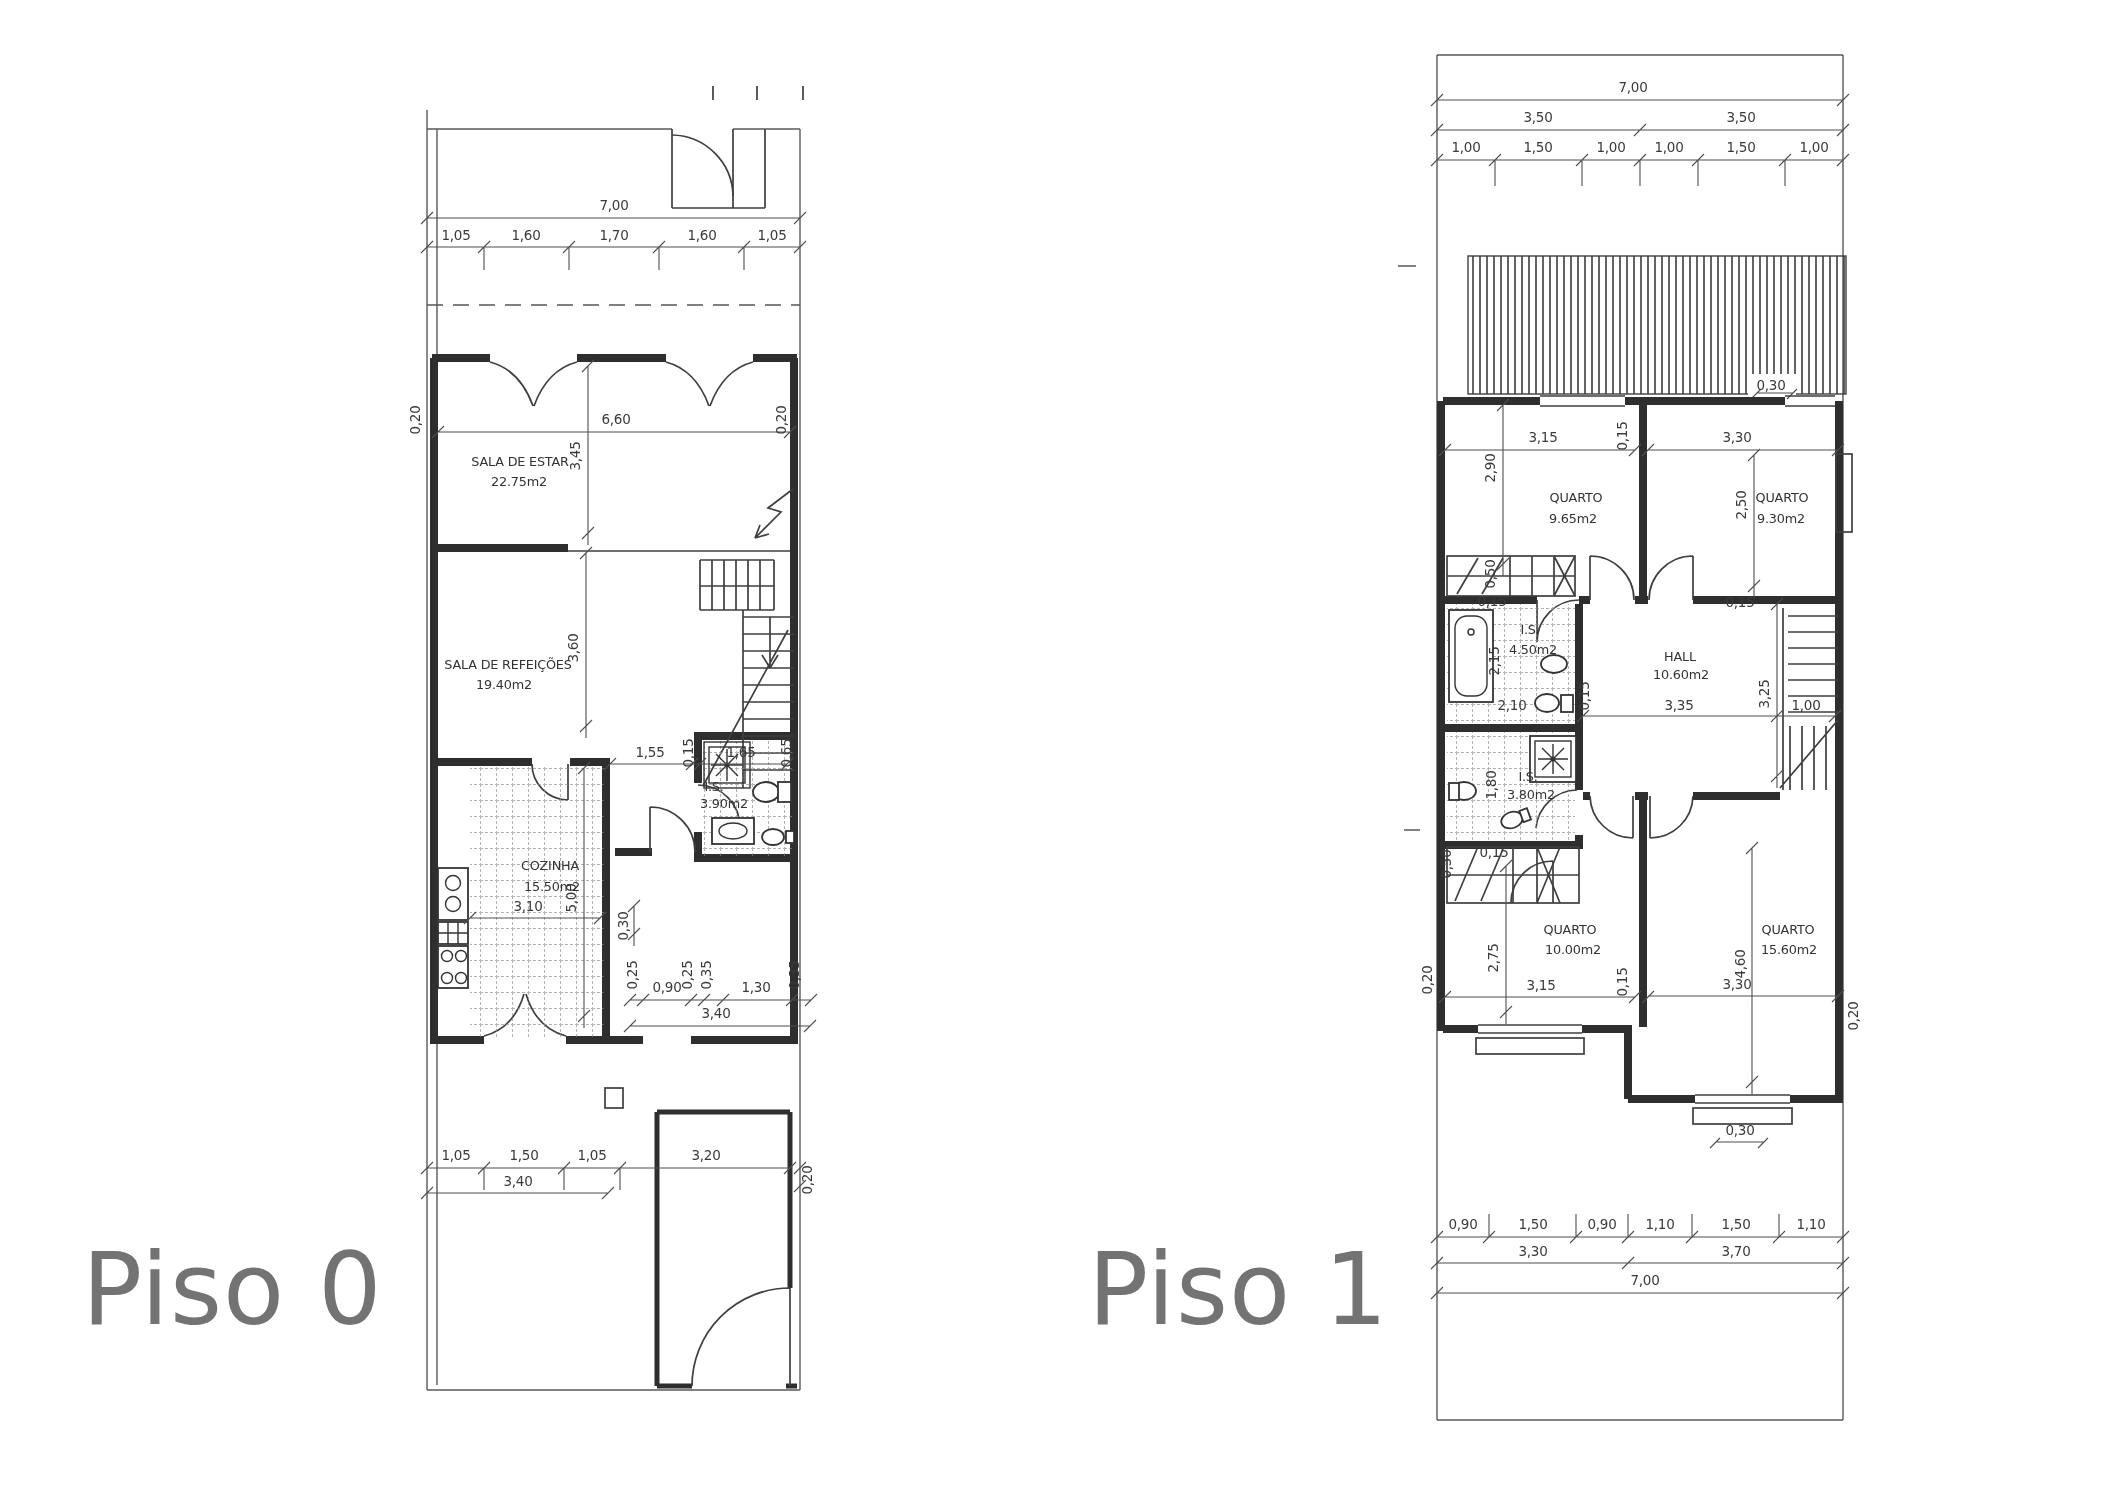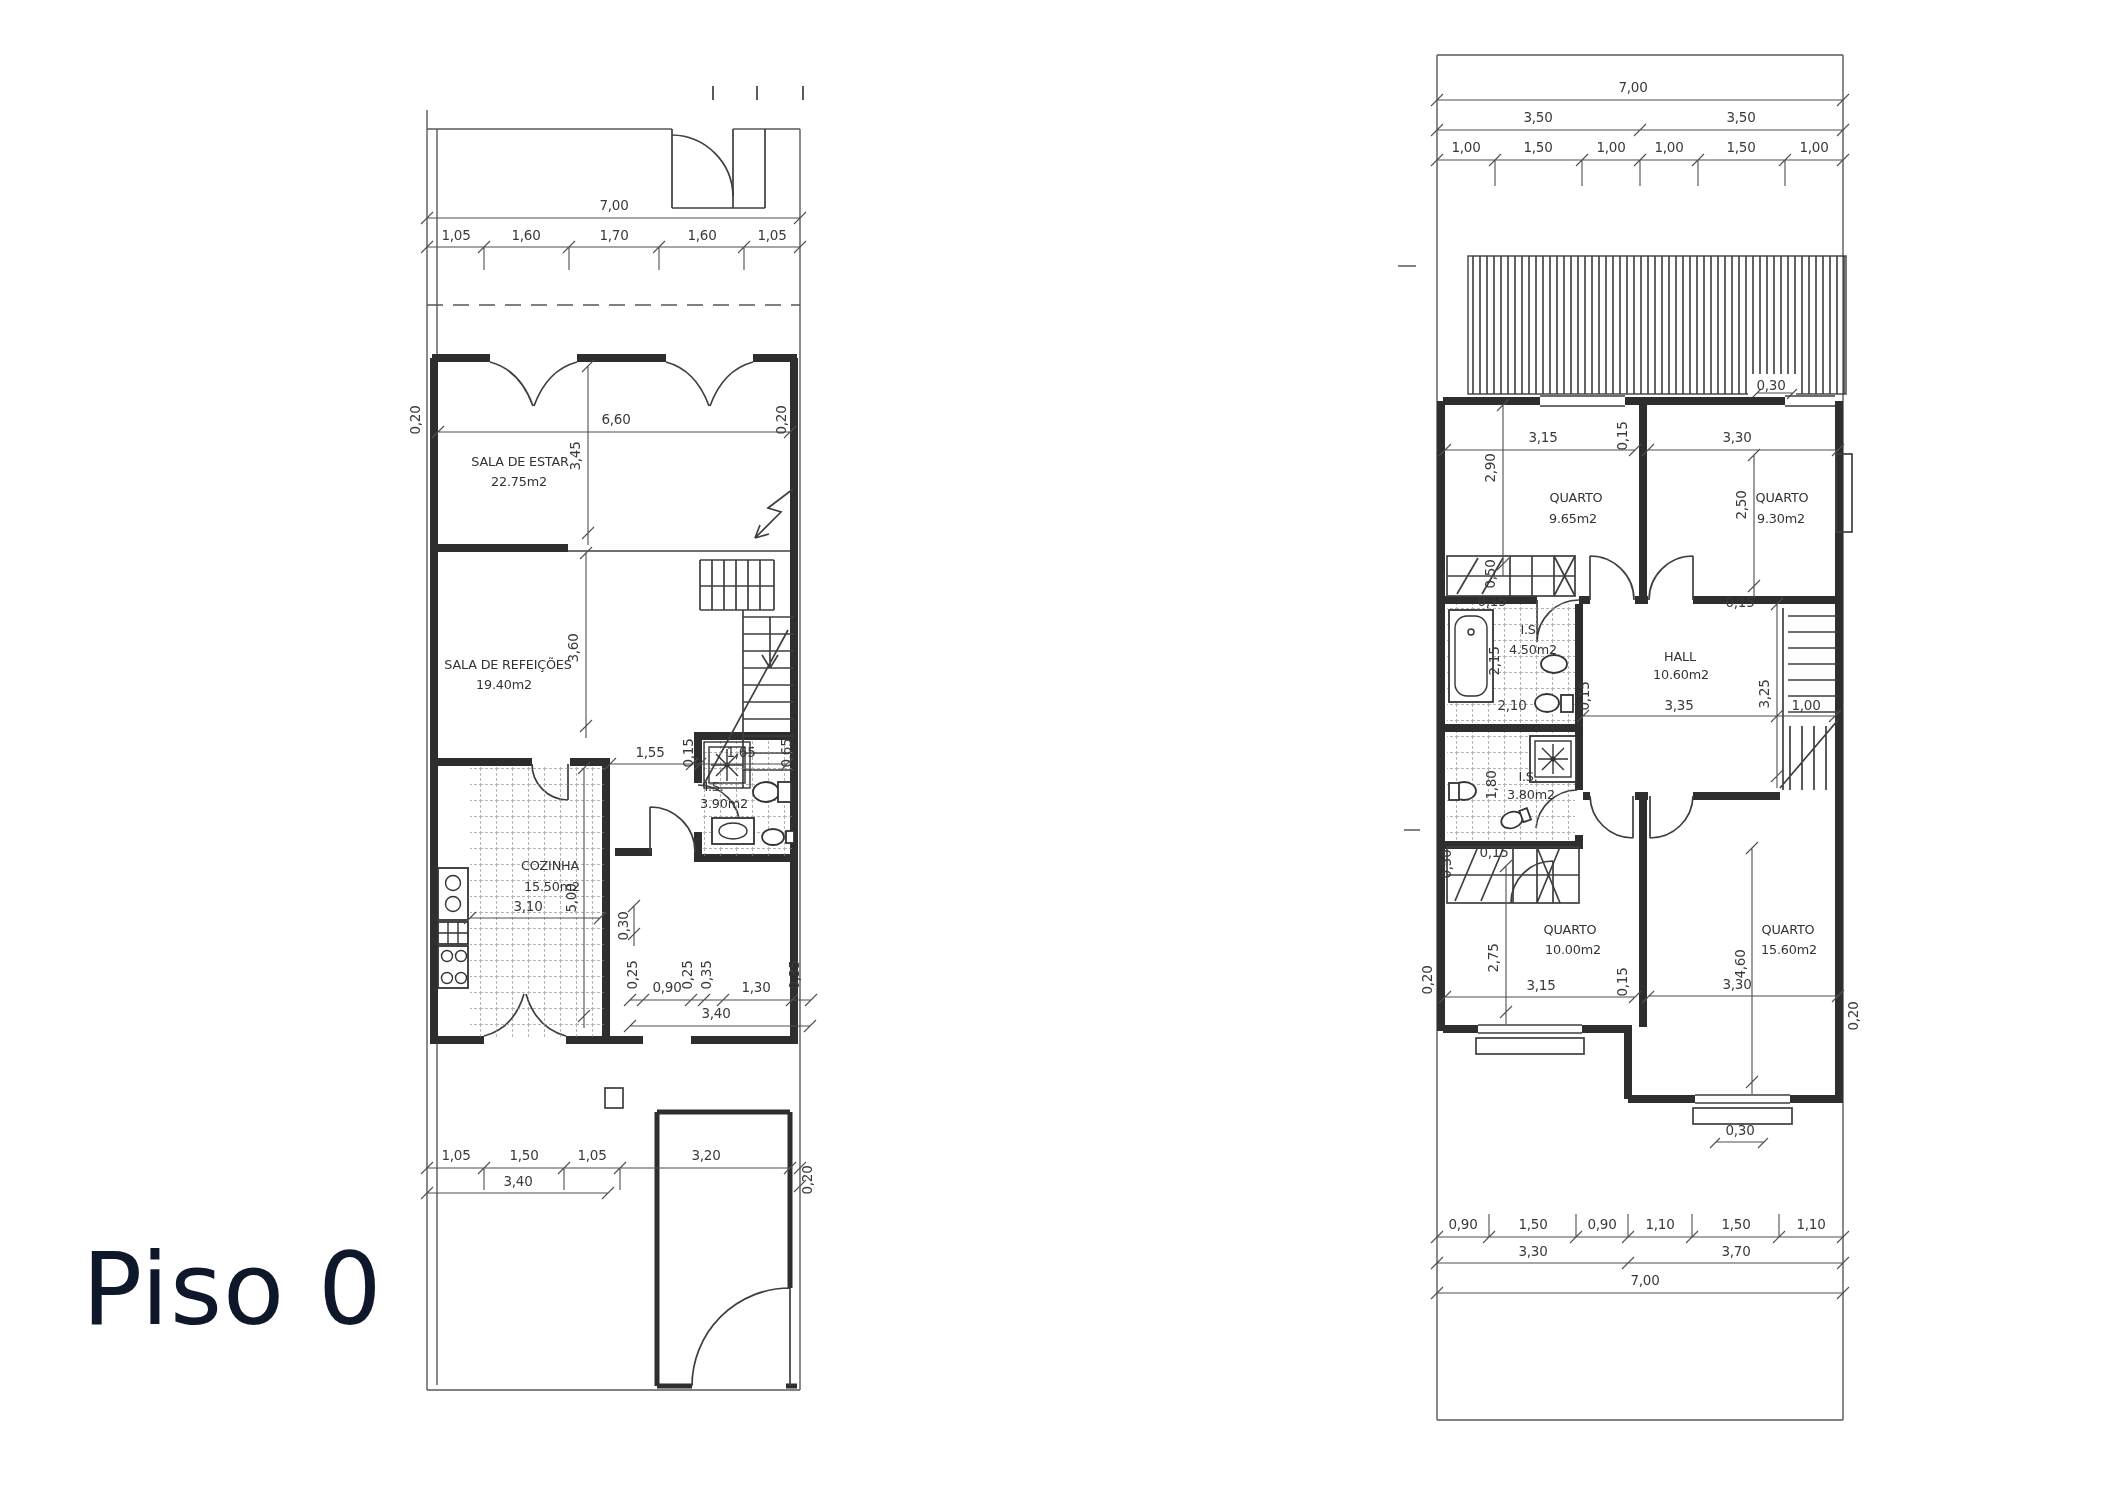--- a/index.html
+++ b/index.html
@@ -12,21 +12,21 @@
   .w5{stroke:#2e2e2e;stroke-width:5;fill:none}
   .tn{stroke:#3f3f3f;stroke-width:1.7;fill:none}
   .dm{stroke:#4f4f4f;stroke-width:1.1;fill:none}
   .dash{stroke:#555;stroke-width:1.4;stroke-dasharray:16 10;fill:none}
   .fx{stroke:#333;stroke-width:1.8;fill:#fff}
   .fx2{stroke:#333;stroke-width:1.4;fill:none}
   .tilefill{fill:url(#tile);stroke:none;opacity:.65}
   .hatchrect{fill:url(#vhatch);stroke:#3f3f3f;stroke-width:1.4}
   text.dim{font-size:13.5px;fill:#3a3a3a;font-family:"DejaVu Sans",sans-serif;letter-spacing:-0.3px}
   text.room{font-size:12.8px;fill:#333;font-family:"DejaVu Sans",sans-serif;letter-spacing:-0.2px}
-  .big-label{position:absolute;font-size:100px;line-height:1;color:#0f172a;font-family:"DejaVu Sans",sans-serif;font-weight:500;letter-spacing:1px;text-align:right;}
+  .big-label{position:absolute;font-size:100px;line-height:1;color:#737373;font-family:"DejaVu Sans",sans-serif;font-weight:500;letter-spacing:1px;text-align:right;}
   .watermark{position:absolute;left:794px;top:712px;font-family:"DejaVu Sans Mono",monospace;font-weight:700;font-size:94px;line-height:1;color:#c7c7c7;letter-spacing:-5px;opacity:.95;}
 </style>
 </head>
 <body>
 
 <div class="stage">
 <svg width="2114" height="1510" viewBox="0 0 2114 1510">
   <defs>
     <pattern id="tile" width="16" height="16" patternUnits="userSpaceOnUse">
       <path d="M0,0.5 H16 M0.5,0 V16" stroke="#8a8a8a" stroke-width="1" stroke-dasharray="3,2" fill="none"></path>
@@ -247,13 +247,14 @@
     <text class="room" x="1531" y="799" text-anchor="middle">3.80m2</text>
     <text class="room" x="1570" y="934" text-anchor="middle">QUARTO</text>
     <text class="room" x="1573" y="954" text-anchor="middle">10.00m2</text>
     <text class="room" x="1788" y="934" text-anchor="middle">QUARTO</text>
     <text class="room" x="1789" y="954" text-anchor="middle">15.60m2</text>
   </g>
 </svg>
 
 
 <div class="big-label" style="left:82px;top:1240px;">Piso 0</div>
+<div class="big-label" style="left:1088px;top:1240px;">Piso 1</div>
 </div>
 
 </body></html>

